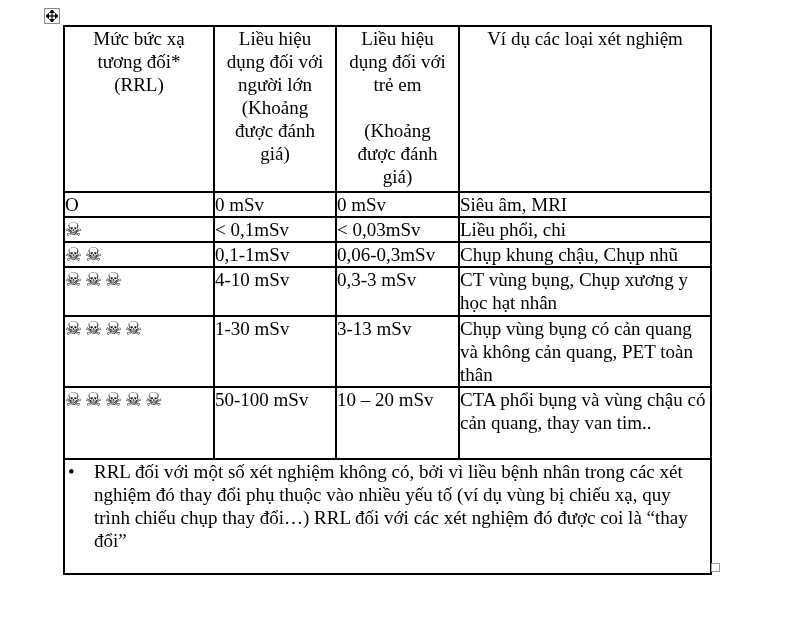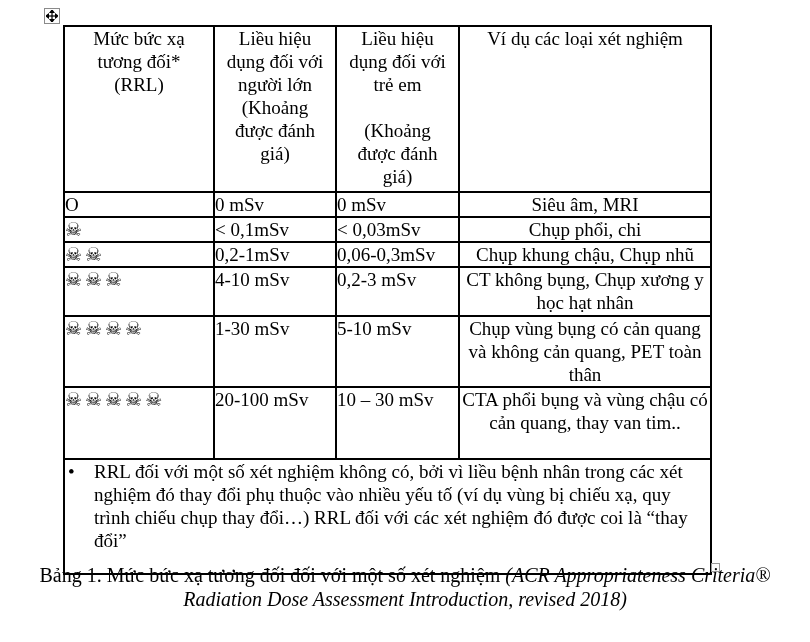--- a/index.html
+++ b/index.html
@@ -31,21 +31,21 @@
   th.h1{padding-top:24px;}
   th.h2{padding-top:3px;}
   th.h3{padding-top:3px;}
   th.h4{padding-top:27px;border-radius:9px;}
   tr.hdr{height:166px;}
   tr.r0{height:23px;} tr.r1{height:22px;} tr.r2{height:23px;}
   tr.r3{height:49px;} tr.r4{height:66px;} tr.r5{height:72px;}
   tr.fnote{height:115px;}
   td.rrl-cell{padding:0 2px 0 5px;}
   td.val-cell{padding:0 2px 0 9px;}
-  td.ex-cell{padding:0 4px 0 9px;text-align:center;}
+  td.ex-cell{padding:0 4px 0 9px;}
   .skulls{letter-spacing:3px;}
 
   
   td.fn-cell{padding:6px 8px 0 12px;}
   .bullet-item{display:flex;}
   .bullet-glyph{width:26px;flex:none;padding-left:3px;}
   .bullet-text{flex:none;width:600px;font-family:Liberation Serif, serif;}
 
   
   .resize-handle{
@@ -112,54 +112,53 @@
       <tr class="r0">
         <td class="rrl-cell"><span>O</span></td>
         <td class="val-cell">0 mSv</td>
         <td class="val-cell">0 mSv</td>
         <td class="ex-cell">Siêu âm, MRI</td>
       </tr>
       <tr class="r1">
         <td class="rrl-cell"><span class="skulls">☠</span></td>
         <td class="val-cell">&lt; 0,1mSv</td>
         <td class="val-cell">&lt; 0,03mSv</td>
-        <td class="ex-cell">Chụp phổi, chi</td>
+        <td class="ex-cell">Liều phổi, chi</td>
       </tr>
       <tr class="r2">
         <td class="rrl-cell"><span class="skulls">☠☠</span></td>
-        <td class="val-cell">0,2-1mSv</td>
+        <td class="val-cell">0,1-1mSv</td>
         <td class="val-cell">0,06-0,3mSv</td>
         <td class="ex-cell">Chụp khung chậu, Chụp nhũ</td>
       </tr>
       <tr class="r3">
         <td class="rrl-cell"><span class="skulls">☠☠☠</span></td>
         <td class="val-cell">4-10 mSv</td>
-        <td class="val-cell">0,2-3 mSv</td>
-        <td class="ex-cell">CT không bụng, Chụp xương y học hạt nhân</td>
+        <td class="val-cell">0,3-3 mSv</td>
+        <td class="ex-cell">CT vùng bụng, Chụp xương y học hạt nhân</td>
       </tr>
       <tr class="r4">
         <td class="rrl-cell"><span class="skulls">☠☠☠☠</span></td>
         <td class="val-cell">1-30 mSv</td>
-        <td class="val-cell">5-10 mSv</td>
+        <td class="val-cell">3-13 mSv</td>
         <td class="ex-cell">Chụp vùng bụng có cản quang và không cản quang, PET toàn thân</td>
       </tr>
       <tr class="r5">
         <td class="rrl-cell"><span class="skulls">☠☠☠☠☠</span></td>
-        <td class="val-cell">20-100 mSv</td>
-        <td class="val-cell">10 – 30 mSv</td>
+        <td class="val-cell">50-100 mSv</td>
+        <td class="val-cell">10 – 20 mSv</td>
         <td class="ex-cell">CTA phổi bụng và vùng chậu có cản quang, thay van tim..</td>
       </tr>
       <tr class="fnote">
         <td class="fn-cell" colspan="4">
           <div class="bullet-item">
             <span class="bullet-glyph">•</span>
             <span class="bullet-text">RRL đối với một số xét nghiệm không có, bởi vì liều bệnh nhân trong các xét nghiệm đó thay đổi phụ thuộc  vào nhiều yếu tố (ví dụ vùng bị chiếu xạ, quy trình chiếu chụp thay đổi…) RRL đối với các xét nghiệm đó được coi là “thay đổi”</span>
           </div>
         </td>
       </tr>
     </tbody>
   </table>
 
   <div class="resize-handle"></div>
 
-  <div class="caption"><span>Bảng 1. Mức bức xạ tương đối đối với một số xét nghiệm </span><em>(ACR Appropriateness Criteria® Radiation Dose Assessment Introduction, revised 2018)</em></div>
 
 </div>
 
 </body></html>

